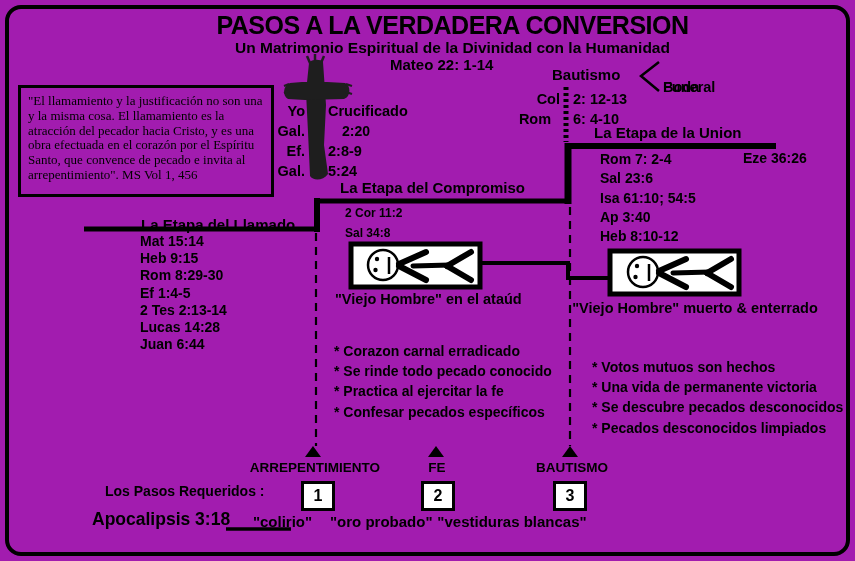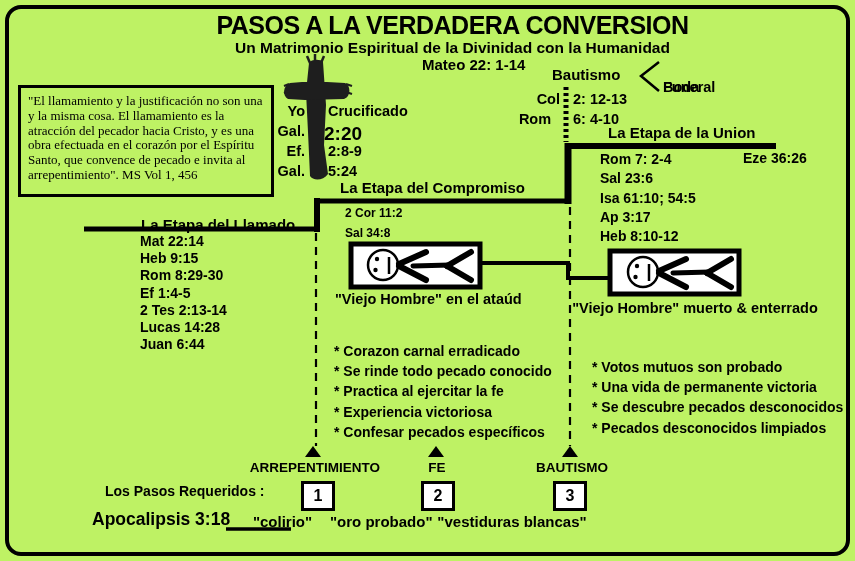--- a/index.html
+++ b/index.html
@@ -1,17 +1,17 @@
 <!DOCTYPE html>
 <html><head>
 <meta charset="utf-8">
 <style>
   html,body{margin:0;padding:0;background:#fff;}
   .canvas{
-    position:relative;width:855px;height:561px;background:#bef264;overflow:hidden;
+    position:relative;width:855px;height:561px;background:#a21caf;overflow:hidden;
     font-family:"Liberation Sans",sans-serif;color:#000;
   }
   .frame{
     position:absolute;inset:5px;border:4px solid #000;border-radius:16px;
     pointer-events:none;
   }
   .t{position:absolute;white-space:nowrap;font-weight:bold;}
   .title{left:50px;width:805px;top:11px;text-align:center;font-size:25px;letter-spacing:-0.5px;}
   .subtitle{left:50px;width:805px;top:39px;text-align:center;font-size:15.5px;}
   .quote{
@@ -93,85 +93,84 @@
     <polygon points="428,457 444,457 436,446" fill="#000"></polygon>
     <polygon points="562,457 578,457 570,446" fill="#000"></polygon>
 
     <line x1="226" y1="529" x2="291" y2="529" stroke="#000" stroke-width="3.5"></line>
   </svg>
 
   <div class="frame"></div>
 
   <div class="t title">PASOS A LA VERDADERA CONVERSION</div>
   <div class="t subtitle">Un Matrimonio Espiritual de la Divinidad con la Humanidad</div>
-  <div class="t" style="left:390px;top:56px;font-size:15px;margin-left:32px;">Mateo 22: 1-14</div>
+  <div class="t" style="left:390px;top:56px;font-size:15px;">Mateo 22: 1-14</div>
 
   <div class="quote">"El llamamiento y la justificación no son una y la misma cosa. El llamamiento es la atracción del pecador hacia Cristo, y es una obra efectuada en el corazón por el Espíritu Santo, que convence de pecado e invita al arrepentimiento". MS Vol 1, 456</div>
 
   <div>
     <div class="t" style="left:255px;top:103px;width:50px;text-align:right;font-size:14.5px;">Yo</div>
     <div class="t" style="left:328px;top:103px;font-size:14.5px;">Crucificado</div>
     <div class="t" style="left:255px;top:123px;width:50px;text-align:right;font-size:14.5px;">Gal.</div>
-    <div class="t" style="left:324px;top:123px;font-size:19px;">2:20</div>
+    <div class="t" style="left:342px;top:123px;font-size:14px;">2:20</div>
     <div class="t" style="left:255px;top:143px;width:50px;text-align:right;font-size:14.5px;">Ef.</div>
     <div class="t" style="left:328px;top:143px;font-size:14.5px;">2:8-9</div>
     <div class="t" style="left:255px;top:163px;width:50px;text-align:right;font-size:14.5px;">Gal.</div>
     <div class="t" style="left:328px;top:163px;font-size:14.5px;">5:24</div>
   </div>
 
   <div>
     <div class="t" style="left:552px;top:66px;font-size:15px;">Bautismo</div>
     <div class="t" style="left:663px;top:56px;font-size:14.5px;margin-top:23px;">Boda</div>
     <div class="t" style="left:663px;top:79px;font-size:14.5px;">Funeral</div>
     <div class="t" style="left:510px;top:91px;width:50px;text-align:right;font-size:14.5px;">Col</div>
     <div class="t" style="left:573px;top:91px;font-size:14.5px;">2: 12-13</div>
     <div class="t" style="left:510px;top:111px;width:50px;text-align:center;font-size:14.5px;">Rom</div>
     <div class="t" style="left:573px;top:111px;font-size:14.5px;">6: 4-10</div>
   </div>
 
   <div class="t" style="left:133px;top:216px;font-size:15px;margin-left:8px;">La Etapa del Llamado</div>
   <div class="t" style="left:340px;top:179px;font-size:15px;">La Etapa del Compromiso</div>
-  <div class="t" style="left:594px;top:124px;font-size:15px;margin-left:14px;">La Etapa de la Union</div>
+  <div class="t" style="left:594px;top:124px;font-size:15px;">La Etapa de la Union</div>
 
   <div class="t vlist" style="left:140px;top:233px;font-size:14px;line-height:17.2px;">
-    <div>Mat 22:14</div>
+    <div>Mat 15:14</div>
     <div>Heb 9:15</div>
     <div>Rom 8:29-30</div>
     <div>Ef 1:4-5</div>
     <div>2 Tes 2:13-14</div>
     <div>Lucas 14:28</div>
     <div>Juan 6:44</div>
   </div>
 
   <div class="t vlist" style="left:345px;top:204px;font-size:12px;line-height:19.5px;">
     <div>2 Cor 11:2</div>
     <div>Sal 34:8</div>
   </div>
 
   <div class="t vlist" style="left:600px;top:150px;font-size:14px;line-height:19.3px;">
     <div>Rom 7: 2-4</div>
     <div>Sal 23:6</div>
     <div>Isa 61:10; 54:5</div>
-    <div>Ap 3:17</div>
+    <div>Ap 3:40</div>
     <div>Heb 8:10-12</div>
   </div>
   <div class="t" style="left:703px;top:150px;font-size:14px;padding-left:40px;">Eze 36:26</div>
 
   <div class="t center" style="left:335px;top:291px;width:180px;font-size:14.5px;">"Viejo Hombre" en el ataúd</div>
   <div class="t center" style="left:570px;top:300px;width:250px;font-size:14.5px;">"Viejo Hombre" muerto &amp; enterrado</div>
 
   <div class="t vlist" style="left:334px;top:341px;font-size:14px;line-height:20.2px;">
     <div>* Corazon carnal erradicado</div>
     <div>* Se rinde todo pecado conocido</div>
     <div>* Practica al ejercitar la fe</div>
-    <div>* Experiencia victoriosa</div>
     <div>* Confesar pecados específicos</div>
   </div>
   <div class="t vlist" style="left:592px;top:357px;font-size:14px;line-height:20.2px;">
-    <div>* Votos mutuos son probado</div>
+    <div>* Votos mutuos son hechos</div>
     <div>* Una vida de permanente victoria</div>
     <div>* Se descubre pecados desconocidos</div>
     <div>* Pecados desconocidos limpiados</div>
   </div>
 
   <div class="t center" style="left:238px;top:460px;width:154px;font-size:13.5px;">ARREPENTIMIENTO</div>
   <div class="t center" style="left:407px;top:460px;width:60px;font-size:13.5px;">FE</div>
   <div class="t center" style="left:510px;top:460px;width:124px;font-size:13.5px;">BAUTISMO</div>
 
   <div class="t" style="left:105px;top:483px;font-size:14px;">Los Pasos Requeridos :</div>

